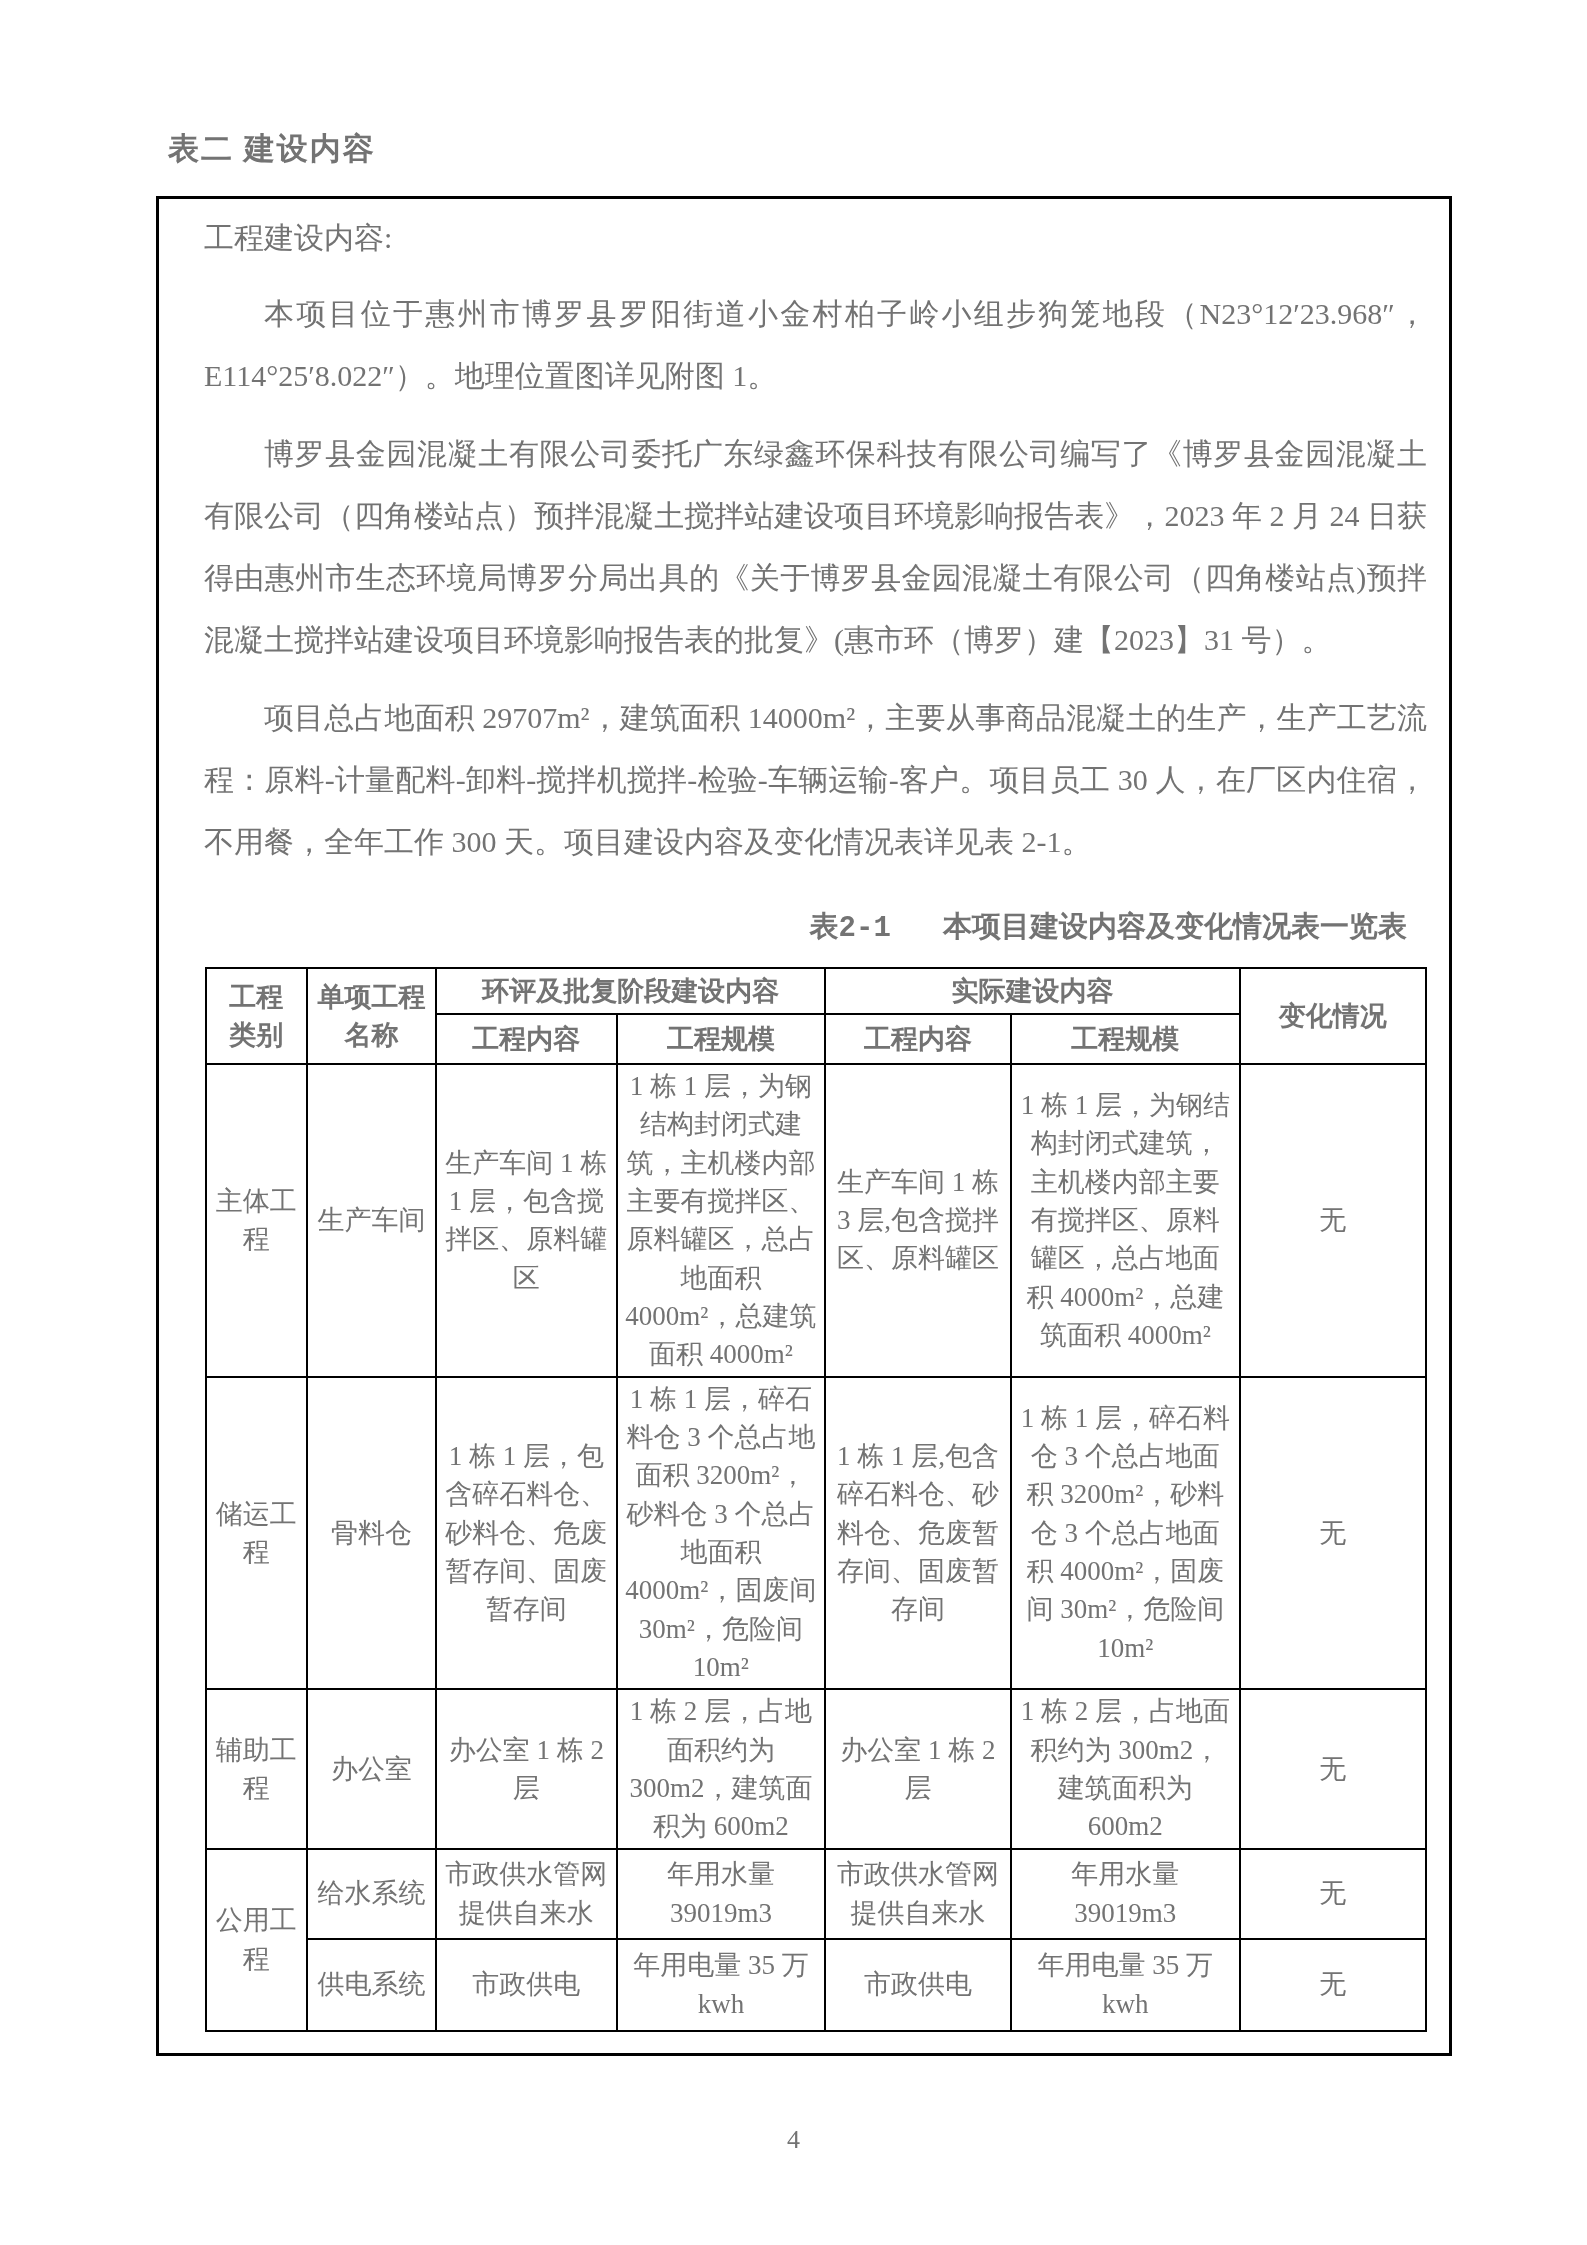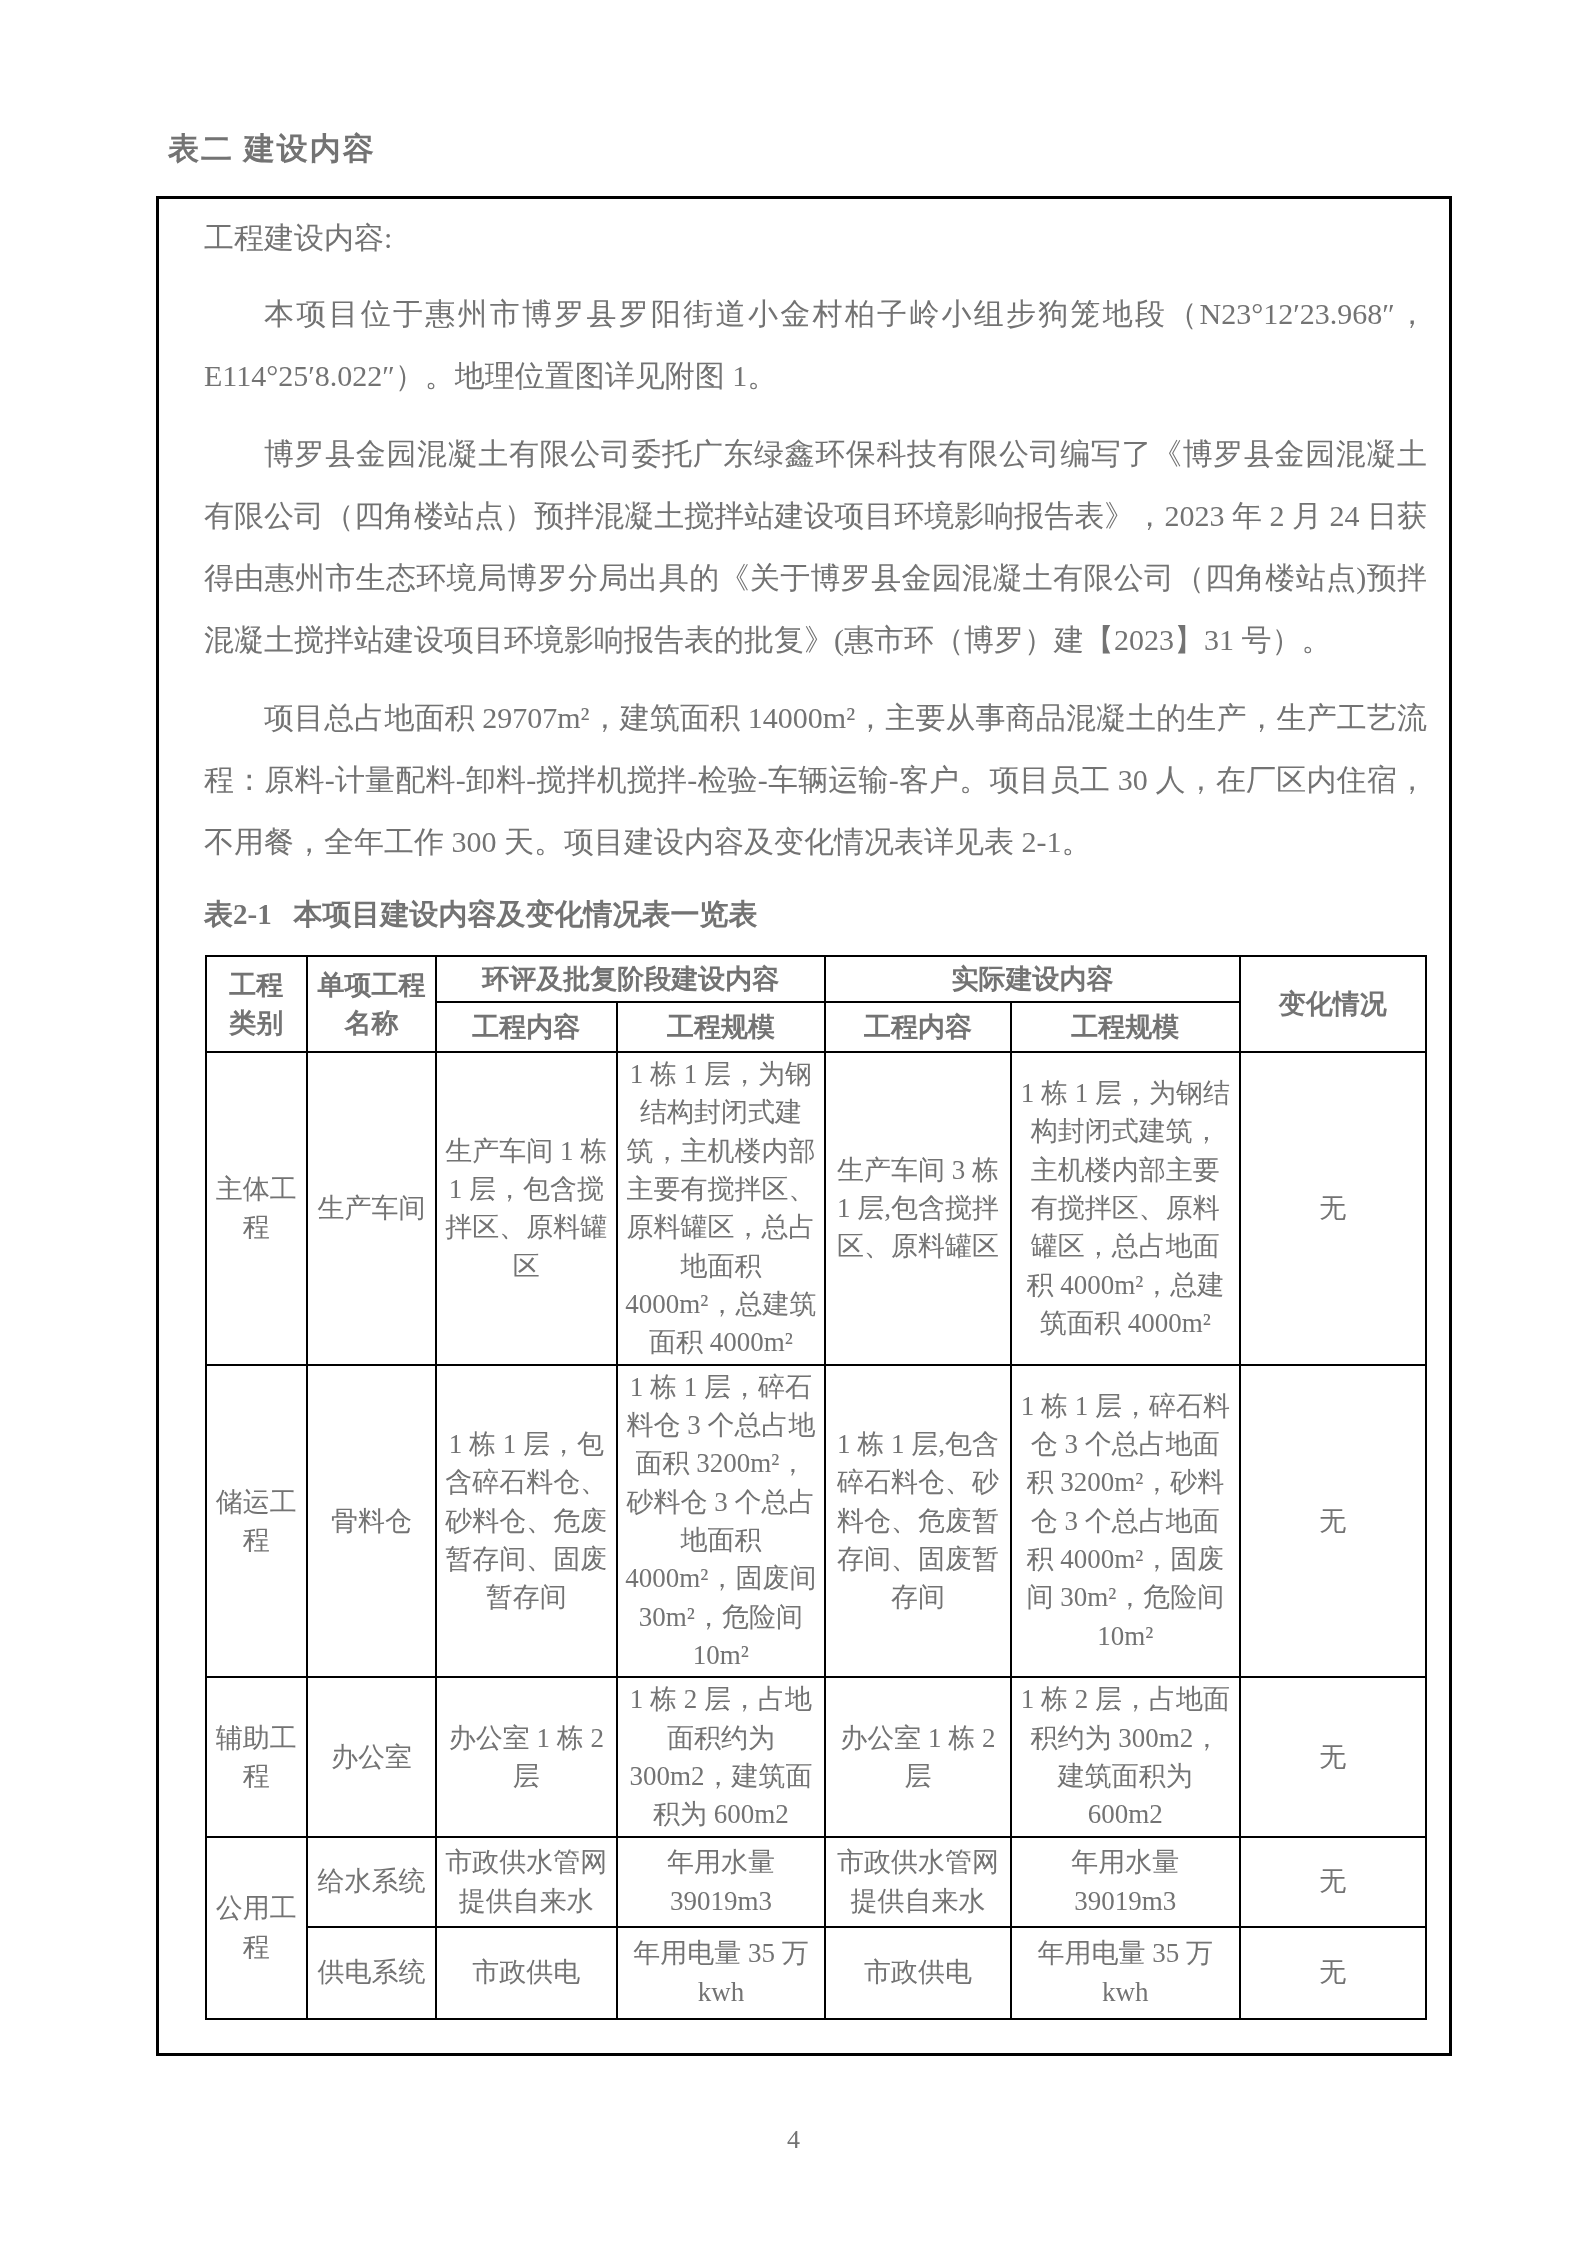--- a/index.html
+++ b/index.html
@@ -32,26 +32,27 @@
   }
   .para {
     font-size:30px;
     line-height:62px;
     text-indent:2em;
     text-align:justify;
     margin-top:16px;
   }
   .para:first-of-type { margin-top:22px; }
   .table-title {
-    margin-top:22px;
+    margin-top:34px;
     margin-right:20px;
-    text-align:left;
+    text-align:right;
     font-size:29px;
     font-weight:bold;
     white-space:pre-wrap;
+    font-family:Liberation Mono, monospace;
   }
   table.build-table {
     margin:20px auto 0 auto;
     width:1222px;
     border-collapse:collapse;
     table-layout:fixed;
   }
   .build-table th, .build-table td {
     border:2px solid #000000;
     text-align:center;
@@ -123,21 +124,21 @@
           <th>工程内容</th>
           <th>工程规模</th>
         </tr>
       </thead>
       <tbody>
         <tr class="row-main">
           <td>主体工程</td>
           <td>生产车间</td>
           <td>生产车间 1 栋 1 层，包含搅拌区、原料罐区</td>
           <td>1 栋 1 层，为钢结构封闭式建筑，主机楼内部主要有搅拌区、原料罐区，总占地面积 4000m²，总建筑面积 4000m²</td>
-          <td>生产车间 3 栋 1 层,包含搅拌区、原料罐区</td>
+          <td>生产车间 1 栋 3 层,包含搅拌区、原料罐区</td>
           <td>1 栋 1 层，为钢结构封闭式建筑，主机楼内部主要有搅拌区、原料罐区，总占地面积 4000m²，总建筑面积 4000m²</td>
           <td>无</td>
         </tr>
         <tr class="row-storage">
           <td>储运工程</td>
           <td>骨料仓</td>
           <td>1 栋 1 层，包含碎石料仓、砂料仓、危废暂存间、固废暂存间</td>
           <td>1 栋 1 层，碎石料仓 3 个总占地面积 3200m²，砂料仓 3 个总占地面积 4000m²，固废间 30m²，危险间 10m²</td>
           <td>1 栋 1 层,包含碎石料仓、砂料仓、危废暂存间、固废暂存间</td>
           <td>1 栋 1 层，碎石料仓 3 个总占地面积 3200m²，砂料仓 3 个总占地面积 4000m²，固废间 30m²，危险间 10m²</td>

